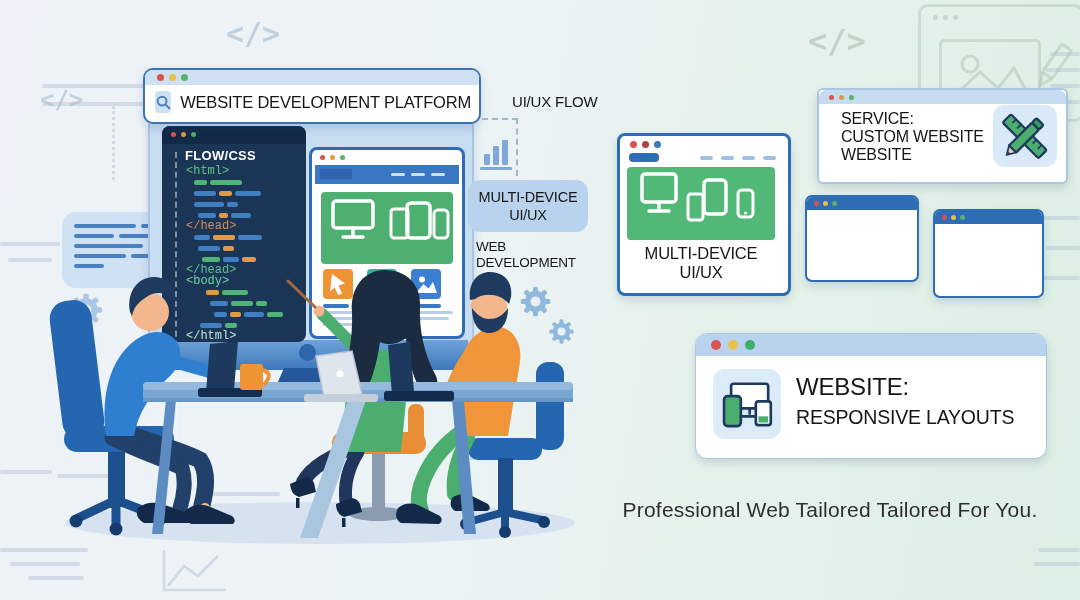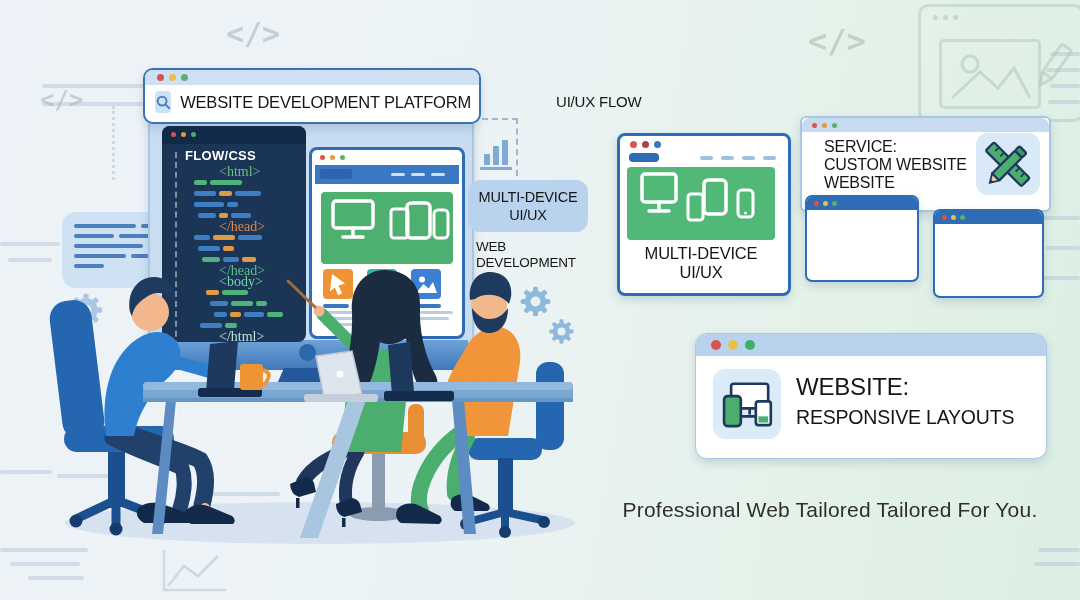--- a/index.html
+++ b/index.html
@@ -9,21 +9,21 @@
   .abs{position:absolute;}
   .dotrow{display:flex;gap:5px;align-items:center;}
   .dot{width:7px;height:7px;border-radius:50%;}
   .dot.sm{width:5px;height:5px;}
   .bgline{position:absolute;height:4px;border-radius:2px;background:rgba(176,193,212,.45);}
   .hardtxt{color:#161616;font-weight:normal;letter-spacing:-0.2px;}
   .win-shadow{box-shadow:0 4px 10px rgba(40,70,110,.18);}
   .faint{color:rgba(165,185,200,.6);font-family:"DejaVu Sans Mono",monospace;font-weight:bold;}
   .codebar{height:4.5px;border-radius:2px;}
   .coderow{display:flex;align-items:center;gap:3px;height:11px;}
-  .codetag{font-family:Liberation Serif, serif;font-size:14px;line-height:11px;margin-left:33px;}
+  .codetag{font-family:Liberation Mono, monospace;font-size:12px;line-height:11px;}
   svg{display:block;}
 </style>
 </head>
 <body>
 
 <div class="canvas">
 
   <div id="bg-lines" class="abs" style="left:0;top:0;width:1080px;height:600px;">
       <div class="bgline" style="left: 42px; top: 84px; width: 140px;"></div>
       <div class="bgline" style="left: 42px; top: 102px; width: 104px;"></div>
@@ -295,21 +295,21 @@
       <div style="width:26px;height:22px;background:#cfe2f5;border-radius:4px;display:flex;align-items:center;justify-content:center;">
         <svg width="16" height="16" viewBox="0 0 18 18">
           <circle cx="8" cy="8" r="5" fill="none" stroke="#4a7fc0" stroke-width="2.2"></circle>
           <path d="M12,12 L16,16" stroke="#4a7fc0" stroke-width="2.2" stroke-linecap="round"></path>
         </svg>
       </div>
       <div class="hardtxt" style="font-size:16.5px;white-space:nowrap;">WEBSITE DEVELOPMENT PLATFORM</div>
     </div>
   </div>
 
-  <div class="abs hardtxt" style="left:512px;top:93px;font-size:15px;margin-left:44px;">UI/UX FLOW</div>
+  <div class="abs hardtxt" style="left:512px;top:93px;font-size:15px;">UI/UX FLOW</div>
   <div class="abs" style="left:482px;top:118px;width:36px;border-top:2.5px dashed #9fb6d0;"></div>
   <div class="abs" style="left:516px;top:118px;height:58px;border-left:2.5px dashed #9fb6d0;"></div>
   <div class="abs" style="left:478px;top:136px;width:36px;height:36px;">
     <div class="abs" style="left:6px;top:18px;width:6px;height:11px;background:#7fa9d9;border-radius:1px;"></div>
     <div class="abs" style="left:15px;top:10px;width:6px;height:19px;background:#7fa9d9;border-radius:1px;"></div>
     <div class="abs" style="left:24px;top:4px;width:6px;height:25px;background:#7fa9d9;border-radius:1px;"></div>
     <div class="abs" style="left:2px;top:31px;width:32px;height:3px;background:#7fa9d9;border-radius:1px;"></div>
   </div>
 
   <div class="abs" style="left:468px;top:180px;width:120px;height:52px;background:#b9d3ee;border-radius:12px;display:flex;flex-direction:column;align-items:center;justify-content:center;line-height:18px;">
@@ -344,21 +344,21 @@
         <rect x="111" y="23" width="15" height="27" rx="4" fill="none" stroke="#fff" stroke-width="3"></rect>
         <circle cx="118.5" cy="46" r="1.5" fill="#fff"></circle>
       </svg>
     </div>
     <div class="abs" style="left:0;top:108px;width:162px;text-align:center;line-height:19px;">
       <div class="hardtxt" style="font-size:16.5px;">MULTI-DEVICE</div>
       <div class="hardtxt" style="font-size:16.5px;">UI/UX</div>
     </div>
   </div>
 
-  <div class="abs win-shadow" style="left:800px;top:88px;width:247px;height:92px;background:#fff;border:2px solid #a9c6e4;border-radius:6px;margin-top:28px;">
+  <div class="abs win-shadow" style="left:817px;top:88px;width:247px;height:92px;background:#fff;border:2px solid #a9c6e4;border-radius:6px;">
     <div style="height:14px;background:#c6dbef;border-radius:8px 8px 0 0;display:flex;align-items:center;padding-left:10px;">
       <div class="dotrow">
         <span class="dot sm" style="background:#d9534f;"></span>
         <span class="dot sm" style="background:#df9b43;"></span>
         <span class="dot sm" style="background:#57b26a;"></span>
       </div>
     </div>
     <div class="abs" style="left:22px;top:20px;line-height:18px;">
       <div class="hardtxt" style="font-size:16px;">SERVICE:</div>
       <div class="hardtxt" style="font-size:16px;">CUSTOM WEBSITE</div>

